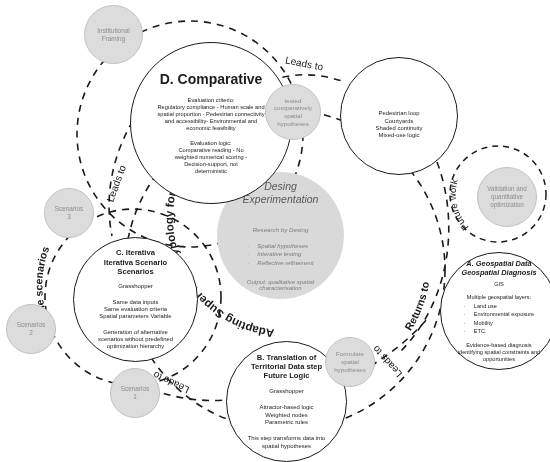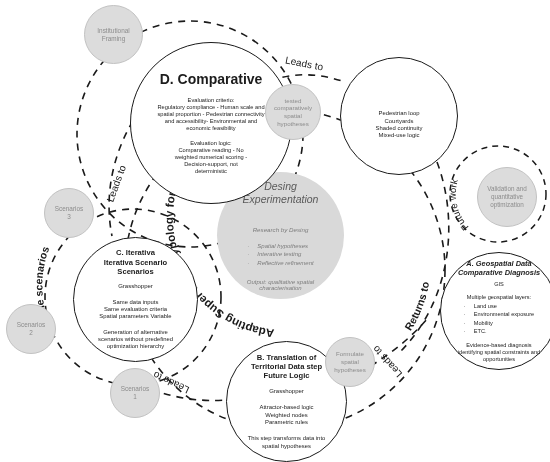--- a/index.html
+++ b/index.html
@@ -134,21 +134,21 @@
     <div class="body" style="font-size:5.9px;margin-top:8px;">
       <div>Generation of alternative</div>
       <div>scenarios without predefined</div>
       <div>optimization hierarchy</div>
     </div>
   </div>
 
   <div class="node solid" style="left:440px;top:252px;width:118px;height:118px;padding:0 4px;">
     <div class="ttl" style="font-size:7.4px;font-style:italic;">
       <div>A. Geospatial Data</div>
-      <div>Comparative Diagnosis</div>
+      <div>Geospatial Diagnosis</div>
     </div>
     <div class="sub" style="font-size:5.6px;margin-top:4px;">GIS</div>
     <div style="font-size:5.6px;margin-top:6px;">Multiple geospatial layers:</div>
     <div class="bullets" style="font-size:5.6px;margin-top:2px;line-height:1.5;">
       <div><span class="dot">·</span><span>Land use</span></div>
       <div><span class="dot">·</span><span>Environmental exposure</span></div>
       <div><span class="dot">·</span><span>Mobility</span></div>
       <div><span class="dot">·</span><span>ETC.</span></div>
     </div>
     <div class="body" style="font-size:5.6px;margin-top:7px;">

